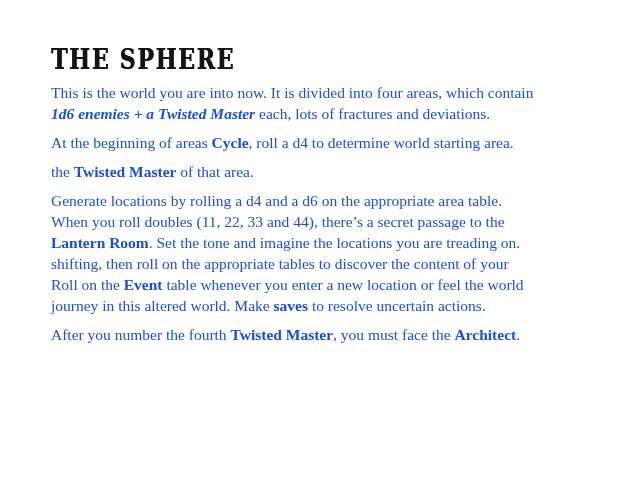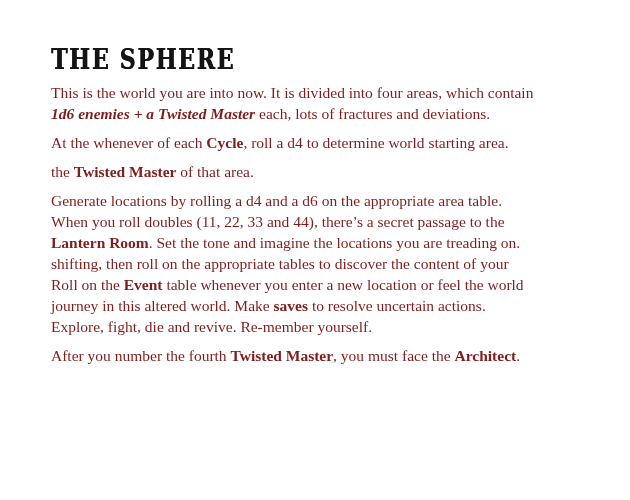--- a/index.html
+++ b/index.html
@@ -30,21 +30,21 @@
     color: #141414;
     transform: scaleX(0.82);
     transform-origin: left center;
     white-space: nowrap;
     text-shadow: 0.6px 0 0 #141414;
   }
   .para {
     margin: 0 0 8px 0;
     font-size: 15.5px;
     line-height: 21px;
-    color: #7f1d1d;
+    color: #1d4ed8;
   }
   .para:last-child {
     margin-bottom: 0;
   }
   .line {
     display: block;
     white-space: nowrap;
   }
   .seg.normal {
     font-weight: normal;
@@ -64,31 +64,30 @@
 <body>
 
 <div class="page-content">
   <h1 class="doc-title">THE SPHERE</h1>
   <div>
       <p class="para">
         <span class="line"><span class="seg normal">This is the world you are into now. It is divided into four areas, which contain</span></span>
         <span class="line"><span class="seg bold-italic">1d6 enemies + a Twisted Master</span><span class="seg normal"> each, lots of fractures and deviations.</span></span>
       </p>
       <p class="para">
-        <span class="line"><span class="seg normal">At the whenever of each </span><span class="seg bold">Cycle</span><span class="seg normal">, roll a d4 to determine world starting area.</span></span>
+        <span class="line"><span class="seg normal">At the beginning of areas </span><span class="seg bold">Cycle</span><span class="seg normal">, roll a d4 to determine world starting area.</span></span>
       </p>
       <p class="para">
         <span class="line"><span class="seg normal">the </span><span class="seg bold">Twisted Master</span><span class="seg normal"> of that area.</span></span>
       </p>
       <p class="para">
         <span class="line"><span class="seg normal">Generate locations by rolling a d4 and a d6 on the appropriate area table.</span></span>
         <span class="line"><span class="seg normal">When you roll doubles (11, 22, 33 and 44), there’s a secret passage to the</span></span>
         <span class="line"><span class="seg bold">Lantern Room</span><span class="seg normal">. Set the tone and imagine the locations you are treading on.</span></span>
         <span class="line"><span class="seg normal">shifting, then roll on the appropriate tables to discover the content of your</span></span>
         <span class="line"><span class="seg normal">Roll on the </span><span class="seg bold">Event</span><span class="seg normal"> table whenever you enter a new location or feel the world</span></span>
         <span class="line"><span class="seg normal">journey in this altered world. Make </span><span class="seg bold">saves</span><span class="seg normal"> to resolve uncertain actions.</span></span>
-        <span class="line"><span class="seg normal">Explore, fight, die and revive. Re-member yourself.</span></span>
       </p>
       <p class="para">
         <span class="line"><span class="seg normal">After you number the fourth </span><span class="seg bold">Twisted Master</span><span class="seg normal">, you must face the </span><span class="seg bold">Architect</span><span class="seg normal">.</span></span>
       </p>
     </div>
 </div>
 
 </body></html>

